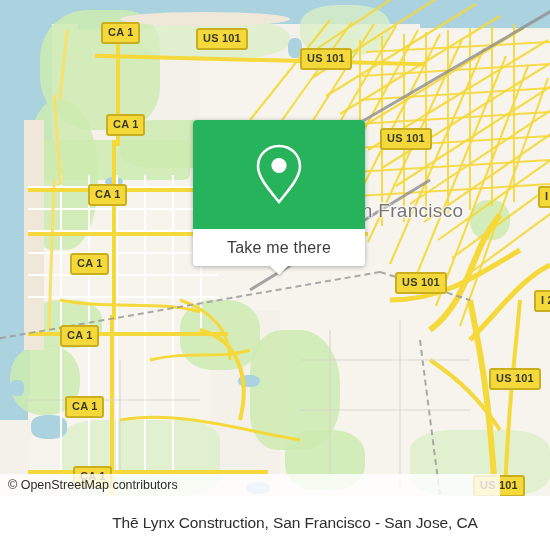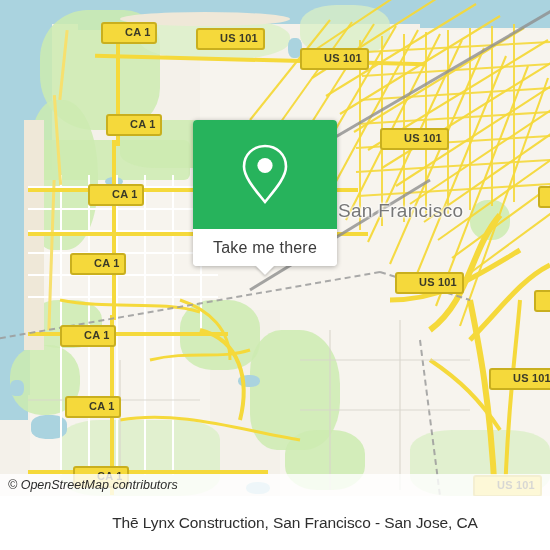--- a/index.html
+++ b/index.html
@@ -24,40 +24,40 @@
 
   
   .road{position:absolute;background:#F7E06E;}
   .road.major{background:#F5D93B;}
   .road.white{background:#FFFFFF;}
 
   
   .shield{
     position:absolute;background:#F5D93B;border:2px solid #C9AF1E;
     border-radius:3px;color:#3A3A28;font-weight:bold;font-size:11px;
-    line-height:13px;padding:2px 5px 3px 22px;white-space:nowrap;
+    line-height:13px;padding:2px 5px 3px 5px;white-space:nowrap;
     letter-spacing:.2px;
   }
   .citylabel{
     position:absolute;color:#777777;font-size:19px;letter-spacing:.3px;
     text-shadow:0 0 3px #fff,0 0 3px #fff,0 0 3px #fff,0 0 2px #fff;
     white-space:nowrap;
   }
 
   
   .attrib{
-    position:absolute;left:0;bottom:0;width:550px;
+    position:absolute;left:0;bottom:0;width:500px;
     background:rgba(255,255,255,.80);
     font-size:12.5px;color:#2B2B2B;padding:4px 0 4px 8px;
-    box-sizing:border-box;white-space:nowrap;font-style:italic;
+    box-sizing:border-box;white-space:nowrap;
   }
 
   
   .card{
-    position:absolute;left:193px;top:120px;width:144px;
+    position:absolute;left:193px;top:120px;width:172px;
     border-radius:4px;overflow:visible;
     box-shadow:0 1px 5px rgba(0,0,0,.30);
     background:#ffffff;
   }
   .card-top{
     background:#27B35C;height:109px;
     border-radius:4px 4px 0 0;
     display:flex;align-items:center;justify-content:center;
   }
   .card-bottom{

